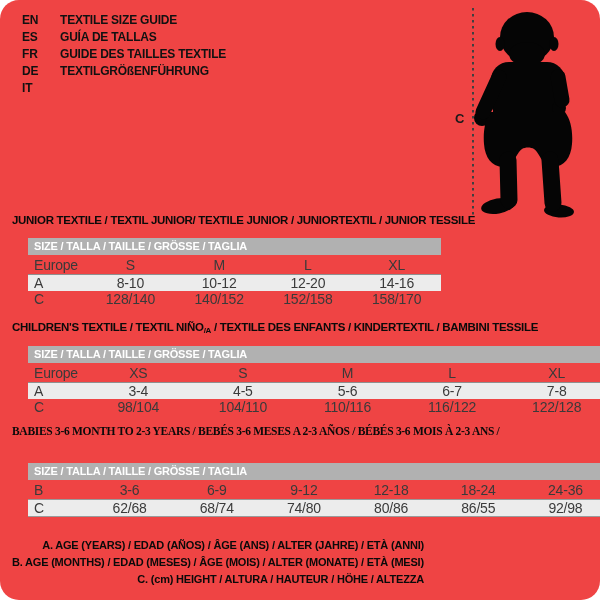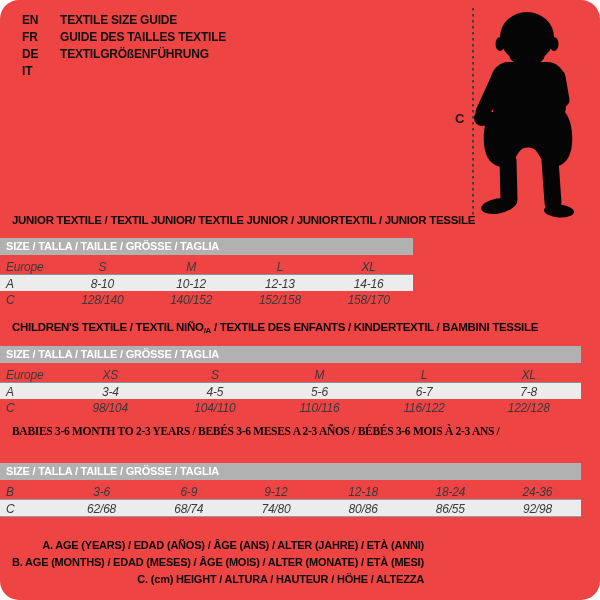--- a/index.html
+++ b/index.html
@@ -19,49 +19,53 @@
   .figure { position:absolute; left:450px; top:2px; width:148px; height:222px; }
 
   
   .section-heading { position:absolute; left:12px; font-weight:bold; font-size:11.5px; color:#0a0a0a; letter-spacing:-0.3px; white-space:nowrap; }
   #junior-heading { top:214px; }
   #children-heading { top:321px; }
   #babies-heading { top:424px; line-height:15px;font-family:Liberation Serif, serif; }
   .sub-a { font-size:8px; vertical-align:-2px; }
 
   
-  .size-table { position:absolute; left:0; }
+  .size-table { position:absolute; left:28px; }
   #junior-table { top:238px; width:413px; }
   #children-table { top:346px; width:581px; }
   #babies-table { top:463px; width:581px; }
   .bar {
     height:17px; line-height:17px; background:#b1b1b1; color:#ffffff;
     font-weight:bold; font-size:11px; padding-left:6px; letter-spacing:-0.2px;
     margin-bottom:2px; box-sizing:border-box; white-space:nowrap; overflow:hidden;
   }
-  .trow { display:flex; align-items:flex-end; height:16px; font-size:12px; color:#3a3a3a; letter-spacing:-0.2px;font-style:italic; }
+  .trow { display:flex; align-items:flex-start; height:16px; font-size:14px; color:#3a3a3a; letter-spacing:-0.2px; }
   .trow .label { width:58px; padding-left:6px; box-sizing:border-box; text-align:left; }
   .trow .cell { flex:1; text-align:center; }
   .trow.first { height:17px; border-bottom:1px solid #8f8f8f; }
   .trow.stripe { background:#ececec; }
   .trow.bordered { border-bottom:1px solid #9a9a9a; }
 
   
   .footer { position:absolute; left:12px; top:537px; }
   .footer-line { height:17px; line-height:17px; font-weight:bold; font-size:11px; color:#0a0a0a; letter-spacing:-0.2px; white-space:nowrap;text-align:right; }
 </style>
 </head>
 <body>
 
 <div class="page">
 
   <div class="langs">
     <div class="lang-row">
       <span class="lang-code">EN</span>
       <span class="lang-title">TEXTILE SIZE GUIDE</span>
+    </div>
+    <div class="lang-row">
+      <span class="lang-code">ES</span>
+      <span class="lang-title">GUÍA DE TALLAS</span>
     </div>
     <div class="lang-row">
       <span class="lang-code">FR</span>
       <span class="lang-title">GUIDE DES TAILLES TEXTILE</span>
     </div>
     <div class="lang-row">
       <span class="lang-code">DE</span>
       <span class="lang-title">TEXTILGRÖßENFÜHRUNG</span>
     </div>
     <div class="lang-row">
@@ -104,21 +108,21 @@
       <span class="label">Europe</span>
       <span class="cell">S</span>
       <span class="cell">M</span>
       <span class="cell">L</span>
       <span class="cell">XL</span>
     </div>
     <div class="trow stripe">
       <span class="label">A</span>
       <span class="cell">8-10</span>
       <span class="cell">10-12</span>
-      <span class="cell">12-13</span>
+      <span class="cell">12-20</span>
       <span class="cell">14-16</span>
     </div>
     <div class="trow">
       <span class="label">C</span>
       <span class="cell">128/140</span>
       <span class="cell">140/152</span>
       <span class="cell">152/158</span>
       <span class="cell">158/170</span>
     </div>
   </div>

